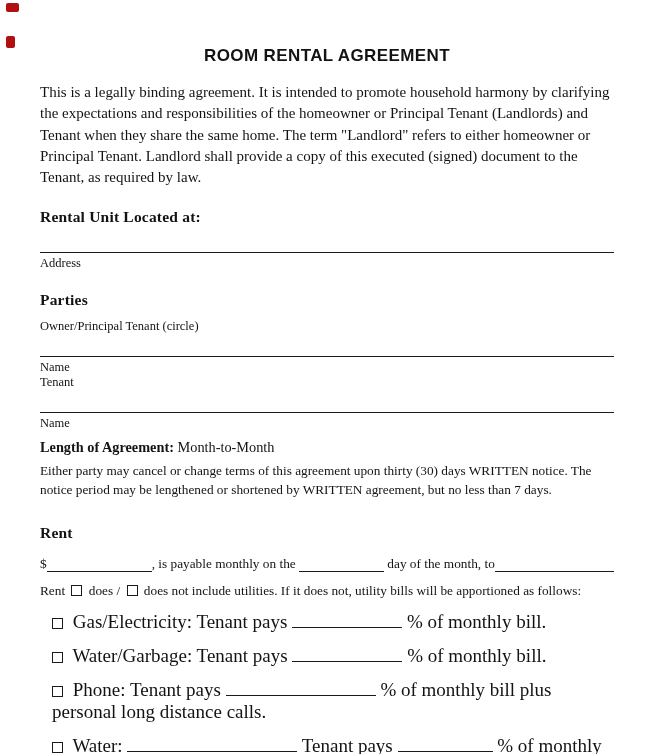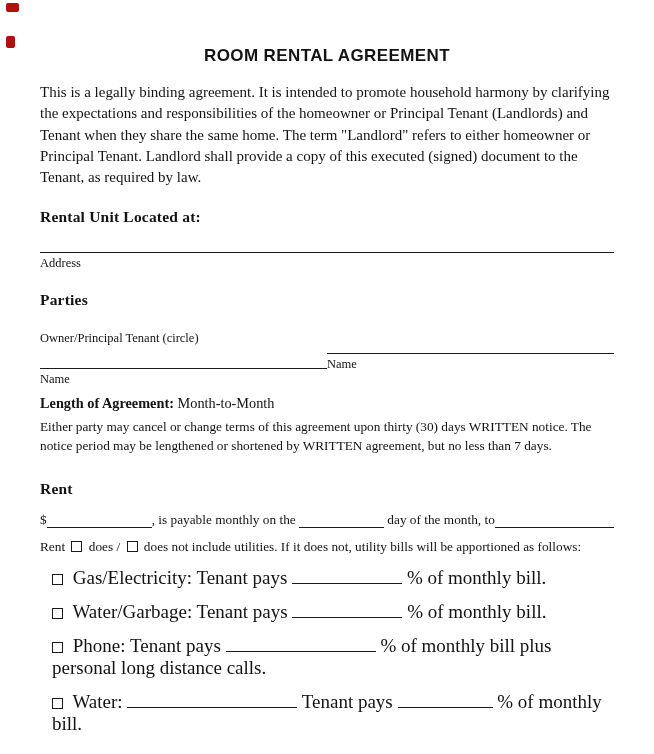--- a/index.html
+++ b/index.html
@@ -43,22 +43,22 @@
   .mt-22 { margin-top:22px; }
   .mt-24 { margin-top:24px; }
 
   .rule-line { border-bottom:1.5px solid #1a1a1a; height:0; }
   .small-label { font-size:12.5px; margin-top:3px; }
 
   .address-line { margin-top:26px; }
 
   .parties-grid {
     display:grid;
-    grid-template-columns:1fr 1fr;
-    margin-top:22px;
+    grid-template-columns:1fr;
+    margin-top:10px;
   }
   .party-label { font-size:12.5px; }
   .party-line { margin-top:22px; }
 
   .length-line { margin-top:8px; font-size:14.3px; }
   .length-label { font-weight:700; }
   .terms-body { margin-top:6px; font-size:13.3px; line-height:1.42; }
 
   .rent-line1 {
     margin-top:14px;
@@ -122,20 +122,21 @@
   <div class="small-label">Address</div>
 
   <div class="section-heading mt-20">Parties</div>
   <div class="parties-grid">
     <div>
       <div class="party-label">Owner/Principal Tenant (circle)</div>
       <div class="rule-line party-line"></div>
       <div class="small-label">Name</div>
     </div>
     <div>
+      <div class="party-label">Tenant</div>
       <div class="rule-line party-line"></div>
       <div class="small-label">Name</div>
     </div>
   </div>
 
   <div class="length-line">
     <span class="length-label">Length of Agreement:</span>
     <span>Month-to-Month</span>
   </div>
   <div class="terms-body">Either party may cancel or change terms of this agreement upon thirty (30) days WRITTEN notice.  The notice period may be lengthened or shortened by WRITTEN agreement, but no less than 7 days.</div>

